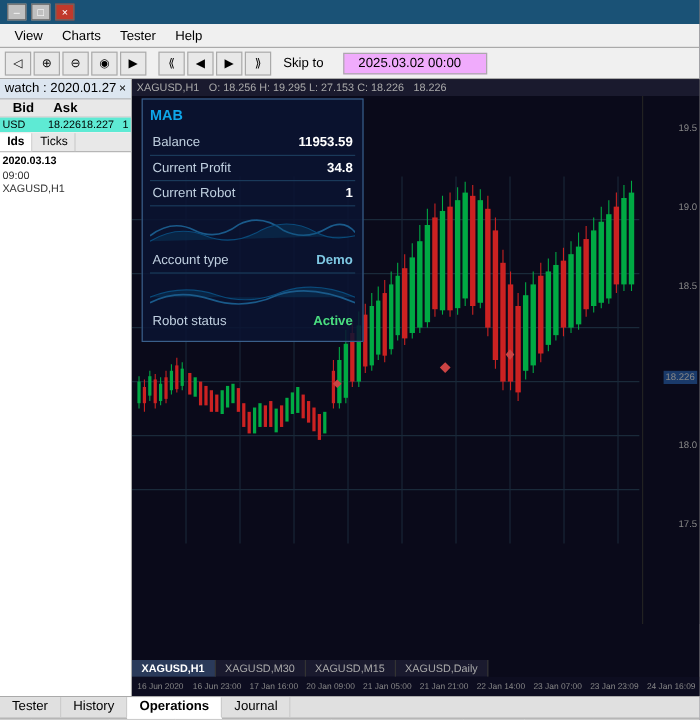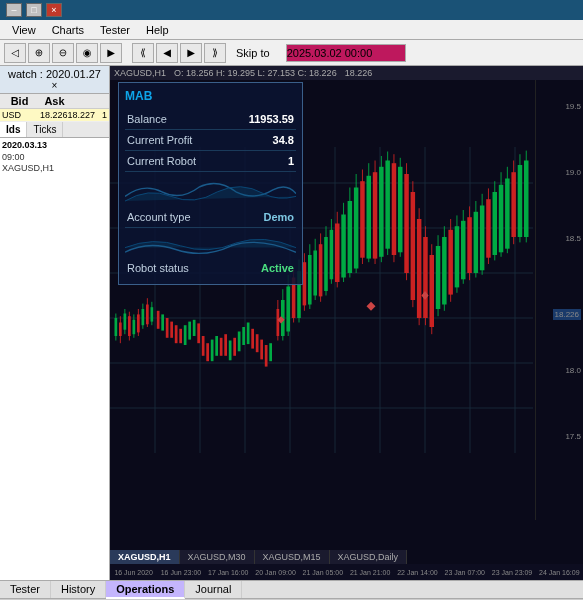--- a/index.html
+++ b/index.html
@@ -66,22 +66,22 @@
       cursor: pointer;
       font-size: 10px;
     }
     .tb-sep { width: 6px; }
     .skip-to {
       display: flex; align-items: center; gap: 16px; margin-left: 8px;
     }
     .skip-label { font-size: 11px; }
     .skip-input {
       border: 1px solid #aaa;
-      background: #be185d;
-      padding: 1px 0;
+      background: #f0abfc;
+      padding: 1px 12px;
       font-size: 11px;
       width: 120px;
       height: 18px;
     }
 
     
     .main-area {
       display: flex;
       height: calc(600px - 66px - 20px);
     }
@@ -96,37 +96,36 @@
     }
 
     .watch-header {
       background: #dce6f0;
       padding: 2px 4px;
       font-size: 11px;
       border-bottom: 1px solid #aaa;
       display: flex;
       align-items: center;
       justify-content: space-between;
-      flex-direction: column;
     }
     .watch-close { cursor: pointer; font-size: 10px; }
     .watch-table-header {
       display: flex;
       background: #e8e8e8;
       border-bottom: 1px solid #ccc;
       font-weight: bold;
       padding: 1px 2px;
     }
     .watch-table-header span { flex: 1; text-align: center; }
     .watch-row {
       display: flex;
       padding: 1px 2px;
       border-bottom: 1px solid #eee;
     }
-    .watch-row.selected { background: #fef9c3; }
+    .watch-row.selected { background: #5eead4; }
     .watch-symbol { width: 38px; font-size: 9px; }
     .watch-bid, .watch-ask { flex: 1; text-align: right; font-size: 9px; }
 
     .tabs-row {
       display: flex;
       border-bottom: 1px solid #aaa;
       background: #e8e8e8;
     }
     .tab-small {
       padding: 2px 6px;
@@ -242,21 +241,21 @@
       background: #e0e0e0;
       border-bottom: 1px solid #aaa;
     }
     .bottom-tab {
       padding: 2px 10px;
       font-size: 11px;
       cursor: pointer;
       border-right: 1px solid #ccc;
     }
     .bottom-tab.active {
-      background: #c4b5fd;
+      background: #ffffff;
       font-weight: bold;
       border-bottom: 2px solid white;
       margin-bottom: -1px;
     }
 
     .trades-table {
       flex: 1;
       overflow-y: auto;
     }
 

